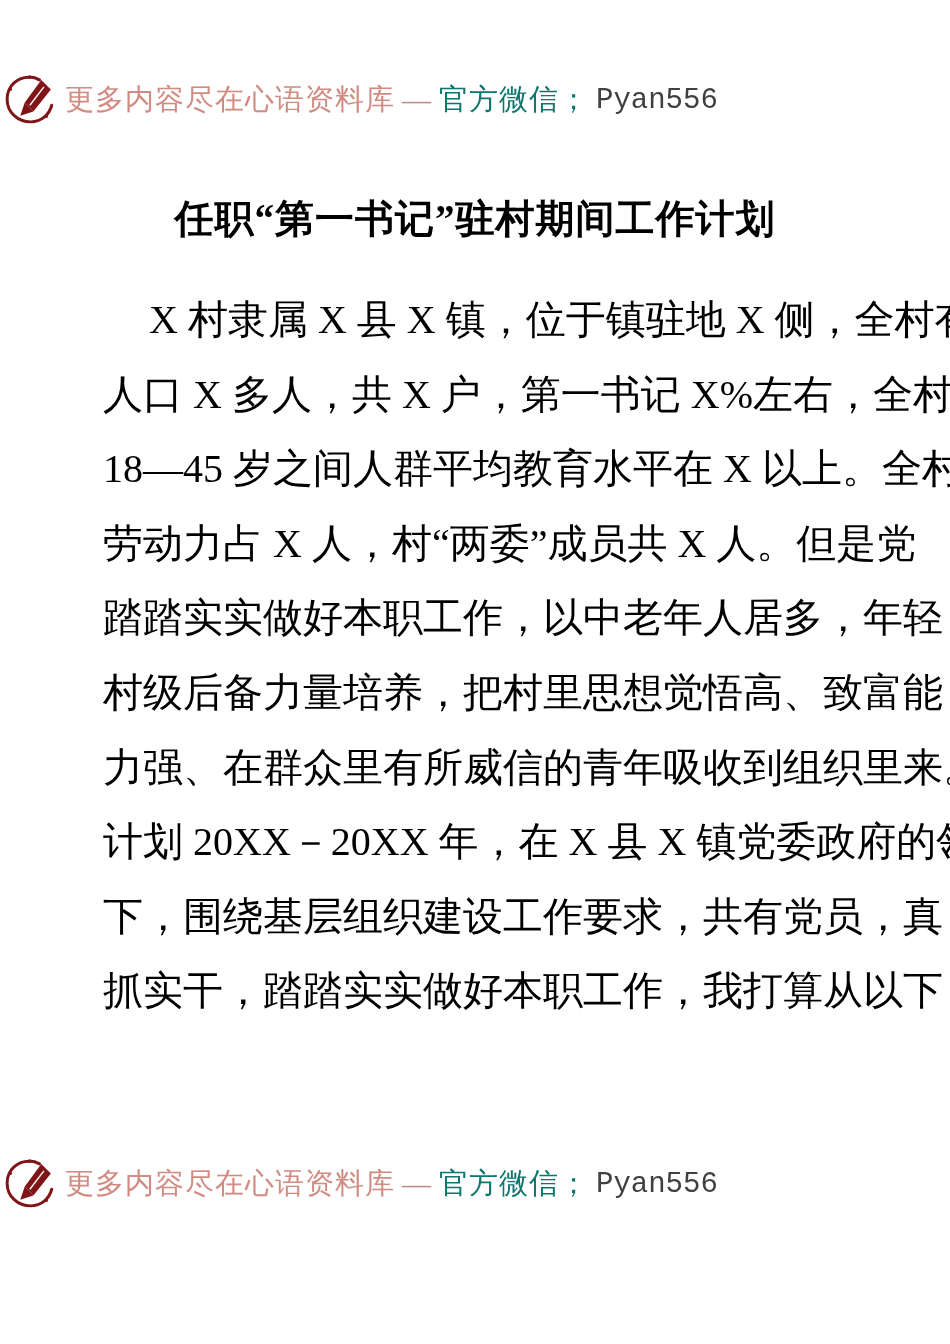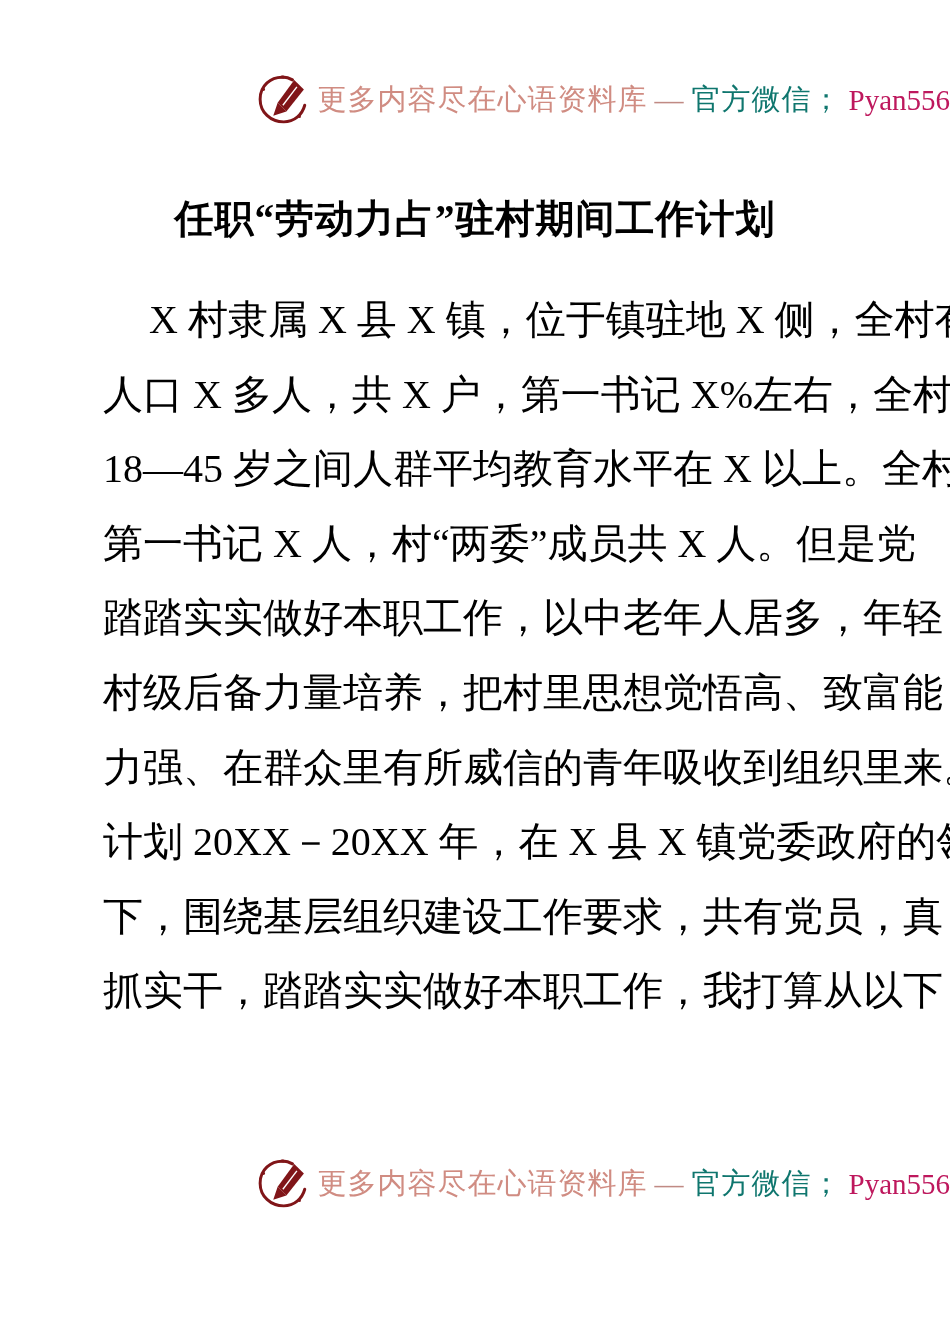--- a/index.html
+++ b/index.html
@@ -12,32 +12,32 @@
     font-family: "Liberation Serif", "DejaVu Serif", serif;
   }
 
   
   .brand {
     position: absolute;
     left: 0;
     width: 950px;
     display: flex;
     align-items: center;
-    justify-content: flex-end;
+    justify-content: flex-start;
     gap: 7px;
     white-space: nowrap;
   }
   .brand.top { top: 72px; height: 56px; }
   .brand.bottom { top: 1156px; height: 56px; }
   .brand .logo { width: 58px; height: 56px; flex: 0 0 auto; }
   .brand .btxt { font-size: 29px; letter-spacing: 1px; }
   .brand .b-red   { color: #d08c82; }
   .brand .b-dash  { color: #c08a84; }
   .brand .b-gray  { color: #0f766e; }
-  .brand .b-acct  { color: #be185d; font-family: Liberation Serif, serif; letter-spacing: 0; }
+  .brand .b-acct  { color: #404040; font-family: Liberation Mono, monospace; letter-spacing: 0; }
 
   
   .doc-title {
     position: absolute;
     top: 192px;
     left: 0;
     width: 950px;
     text-align: center;
     font-size: 39px;
     font-weight: bold;
@@ -83,27 +83,27 @@
         </g>
         <line x1="49" y1="17" x2="33" y2="38" stroke="#ffffff" stroke-width="1.6"></line>
       </svg>
     </span>
     <span class="btxt b-red">更多内容尽在心语资料库</span>
       <span class="btxt b-dash">—</span>
       <span class="btxt b-gray">官方微信；</span>
       <span class="btxt b-acct">Pyan556</span>
   </div>
 
-  <div class="doc-title">任职“劳动力占”驻村期间工作计划</div>
+  <div class="doc-title">任职“第一书记”驻村期间工作计划</div>
 
   <div class="doc-body">
     <div class="body-line indent">X 村隶属 X 县 X 镇，位于镇驻地 X 侧，全村有</div>
     <div class="body-line">人口 X 多人，共 X 户，第一书记 X%左右，全村</div>
     <div class="body-line">18—45 岁之间人群平均教育水平在 X 以上。全村</div>
-    <div class="body-line">第一书记 X 人，村“两委”成员共 X 人。但是党</div>
+    <div class="body-line">劳动力占 X 人，村“两委”成员共 X 人。但是党</div>
     <div class="body-line">踏踏实实做好本职工作，以中老年人居多，年轻</div>
     <div class="body-line">村级后备力量培养，把村里思想觉悟高、致富能</div>
     <div class="body-line">力强、在群众里有所威信的青年吸收到组织里来。</div>
     <div class="body-line">计划 20XX－20XX 年，在 X 县 X 镇党委政府的领导</div>
     <div class="body-line">下，围绕基层组织建设工作要求，共有党员，真</div>
     <div class="body-line">抓实干，踏踏实实做好本职工作，我打算从以下</div>
   </div>
 
   <div class="brand bottom">
     <span class="logo">

